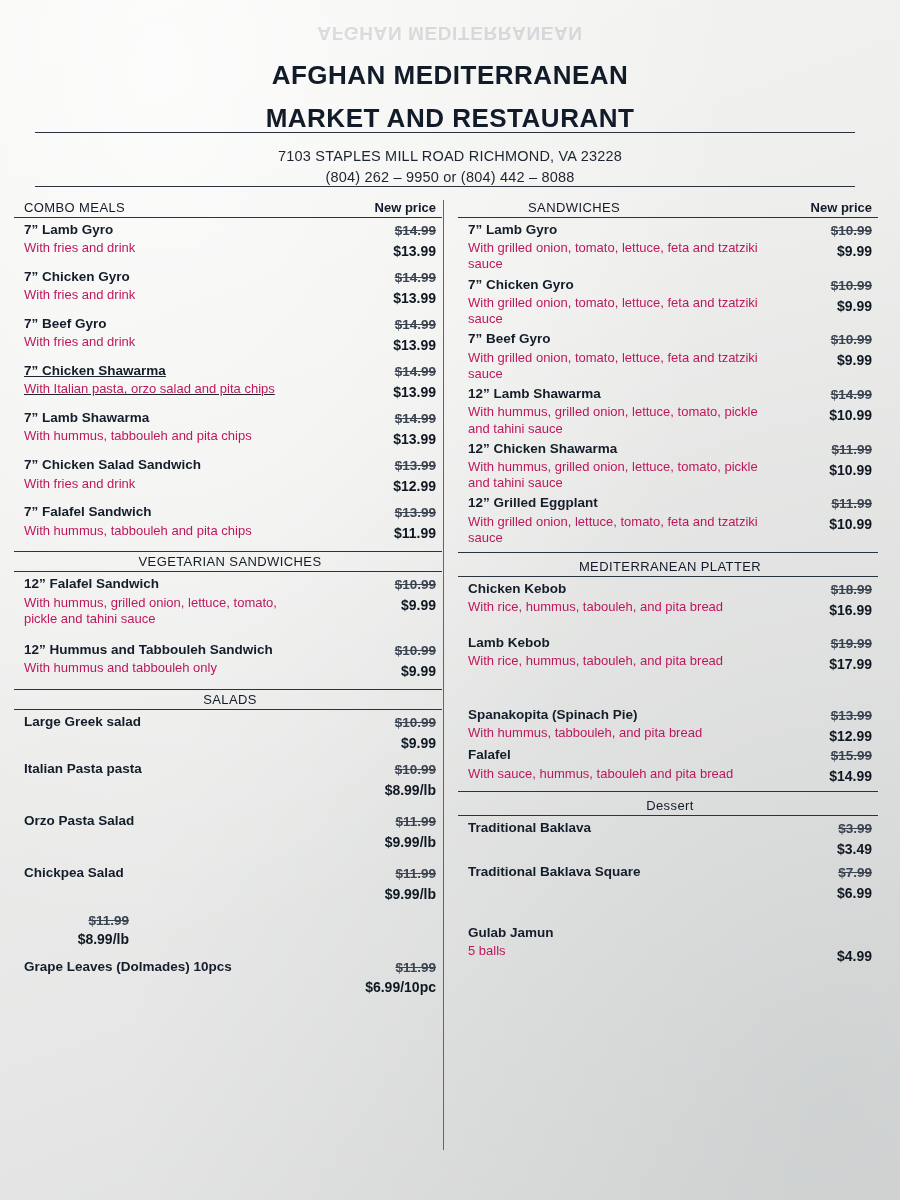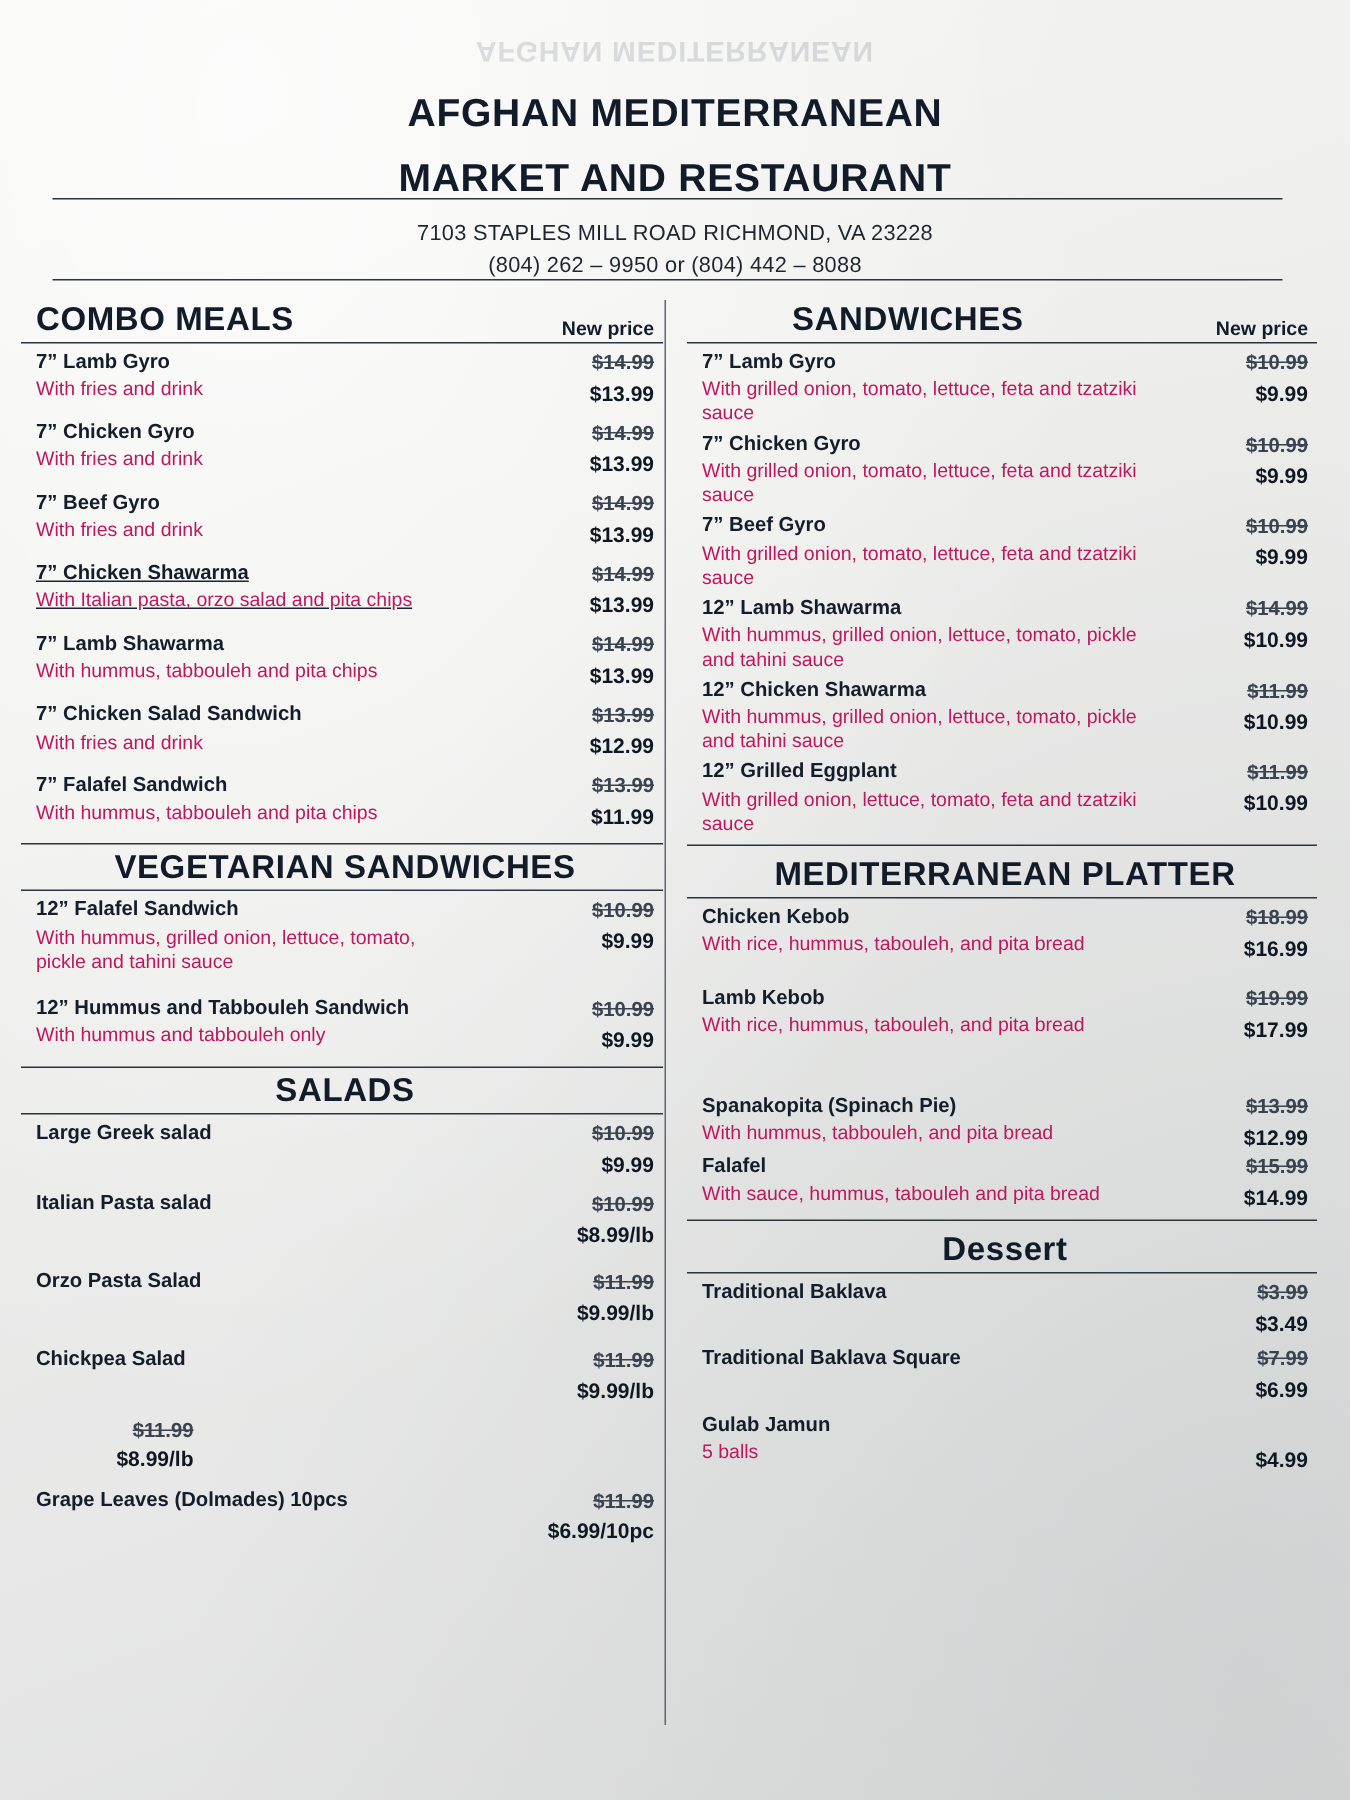--- a/index.html
+++ b/index.html
@@ -67,21 +67,21 @@
   }
 
   .section { margin-bottom:2px; }
   .sec-head {
     display:flex; align-items:flex-end; justify-content:space-between;
     border-bottom:1.6px solid #2a3340;
     padding: 2px 6px 2px 10px;
   }
   .sec-head.solo { justify-content:center; }
   .sec-title {
-    font-size:22px; font-weight:bold; letter-spacing:.4px; color:#121b29;
+    font-size:13px; font-weight:normal; letter-spacing:.4px; color:#121b29;
   }
   .sec-title.center { width:100%; text-align:center; }
   .sec-newprice { font-size:13px; font-weight:bold; color:#121b29; }
   .sec-toprule { border-top:1.6px solid #2a3340; }
 
   .items { padding: 4px 6px 0 10px; }
   .item {
     display:flex; justify-content:space-between; align-items:flex-start;
     margin-bottom:9px;
   }
@@ -243,21 +243,21 @@
           <div class="left">
               <div class="name">Large Greek salad</div>
             </div>
           <div class="prices">
               <span class="old">$10.99</span>
               <span class="new">$9.99</span>
             </div>
         </div>
         <div class="item">
           <div class="left">
-              <div class="name">Italian Pasta salad</div>
+              <div class="name">Italian Pasta pasta</div>
             </div>
           <div class="prices">
               <span class="old">$10.99</span>
               <span class="new">$8.99/lb</span>
             </div>
         </div>
         <div class="item" style="margin-top:14px">
           <div class="left">
               <div class="name">Orzo Pasta Salad</div>
             </div>
@@ -421,21 +421,21 @@
       <div class="items">
         <div class="item" style="margin-bottom:6px">
           <div class="left" style="width:300px">
               <div class="name">Traditional Baklava</div>
             </div>
           <div class="prices" style="width:85px">
               <span class="old">$3.99</span>
               <span class="new">$3.49</span>
             </div>
         </div>
-        <div class="item" style="margin-bottom:6px">
+        <div class="item" style="margin-bottom:22px">
           <div class="left" style="width:300px">
               <div class="name">Traditional Baklava Square</div>
             </div>
           <div class="prices" style="width:85px">
               <span class="old">$7.99</span>
               <span class="new">$6.99</span>
             </div>
         </div>
         <div class="item">
           <div class="left" style="width:300px">

